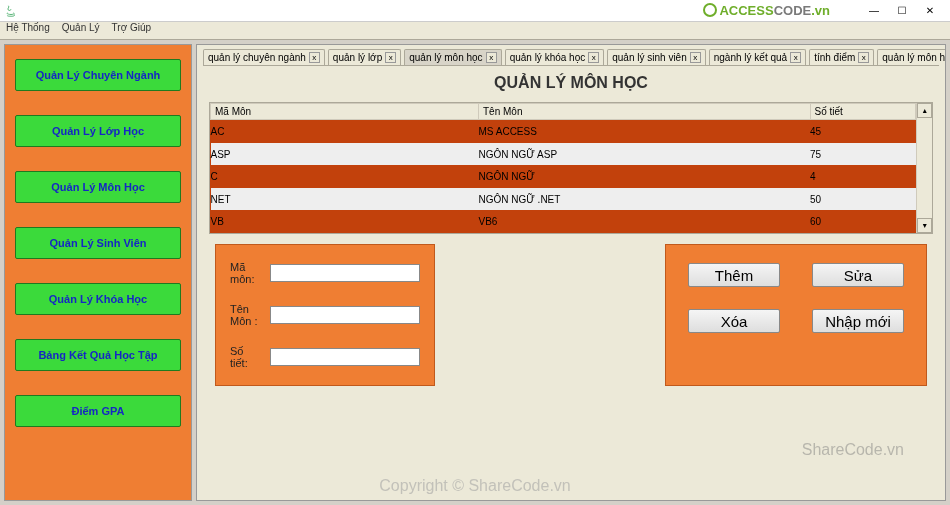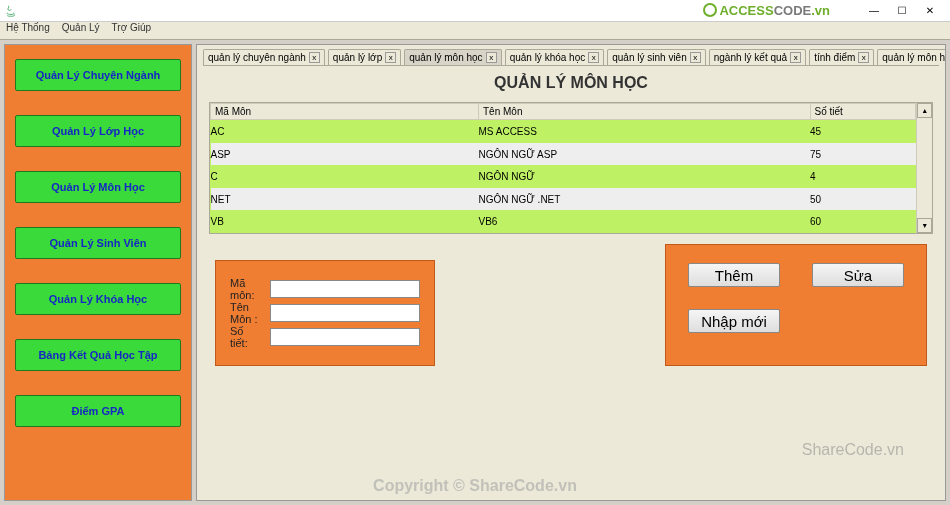--- a/index.html
+++ b/index.html
@@ -129,21 +129,21 @@
   .page-title {
     font-family: Arial, sans-serif;
     font-size: 16px;
     font-weight: bold;
     text-align: center;
     color: #333;
     padding: 2px 0 4px 0;
   }
   .table-wrap {
     border: 1px solid #aca899;
-    background: #bef264;
+    background: #c2410c;
     height: 132px;
     overflow: hidden;
     display:flex;
   }
   table {
     border-collapse: collapse;
     width: 100%;
     font-size: 10px;
   }
   thead th {
@@ -166,21 +166,21 @@
   .form-row {
     display:flex; gap:18px;
     padding: 4px 6px 2px 6px;
   }
   .form-panel {
     background:#ef7e33;
     border:1px solid #c0591c;
     padding: 16px 14px;
     flex: 0 0 auto;
   }
-  .form-left { width: 220px; display:flex; flex-direction:column; margin-top:16px;}
+  .form-left { width: 220px; display:flex; flex-direction:column; gap:18px;}
   .field { display:flex; align-items:center; gap:6px; }
   .field label { width: 62px; font-size:11px; color:#222; text-align:left;}
   .field input {
     flex:1; height:18px; border:1px solid #888; background:#fff;
     font-size:11px; padding:0 3px;
   }
   .spacer { flex:1; }
   .form-right {
     width: 262px;
     display:grid;
@@ -199,21 +199,21 @@
     border-radius:2px;
   }
   .watermark1 {
     position:absolute; bottom:46px; right:46px;
     font-size:16px; color:rgba(120,120,120,0.45);
     font-weight:500;
   }
   .watermark2 {
     position:absolute; bottom:10px; left:50%; transform:translateX(-50%);
     font-size:16px; color:rgba(160,160,160,0.55);
-    font-weight:700;
+    font-weight:400;
   }
 </style>
 </head>
 <body>
 
 <div class="titlebar">
   <div class="left">
     <span class="java-icon">
       <svg viewBox="0 0 16 16">
           <path d="M5 2c2 2-2 3 0 5 1 1 3 0 3-1M4 10c-2 1 2 2 4 2s5-1 3-2M4 13c-1 1 3 1 5 1s4-1 3-2" stroke="#4a6" stroke-width="1" fill="none"></path>
@@ -346,20 +346,21 @@
           </div>
           <div class="field">
             <label>Số tiết:</label>
             <input value="" style="">
           </div>
         </div>
         <div class="spacer"></div>
         <div class="form-panel form-right">
           <button class="action-btn">Thêm</button>
           <button class="action-btn">Sửa</button>
+          <button class="action-btn">Xóa</button>
           <button class="action-btn">Nhập mới</button>
         </div>
       </div>
     </div>
   </div>
 </div>
 
 <div class="watermark1">ShareCode.vn</div>
 <div class="watermark2">Copyright © ShareCode.vn</div>
 

